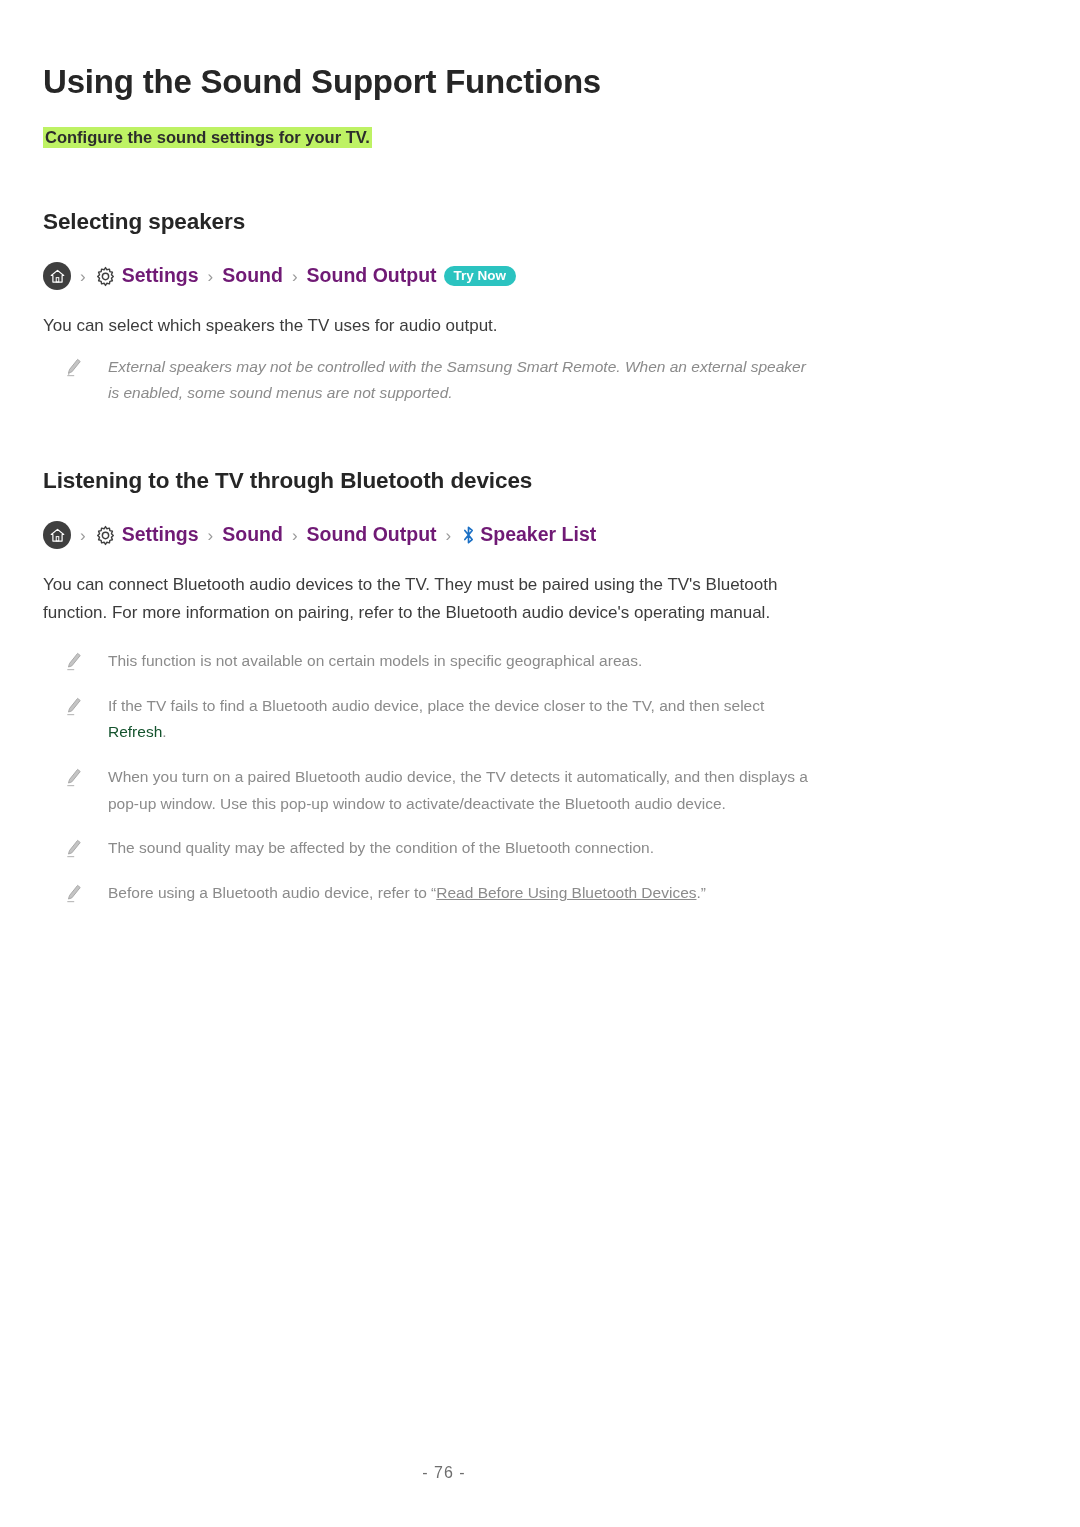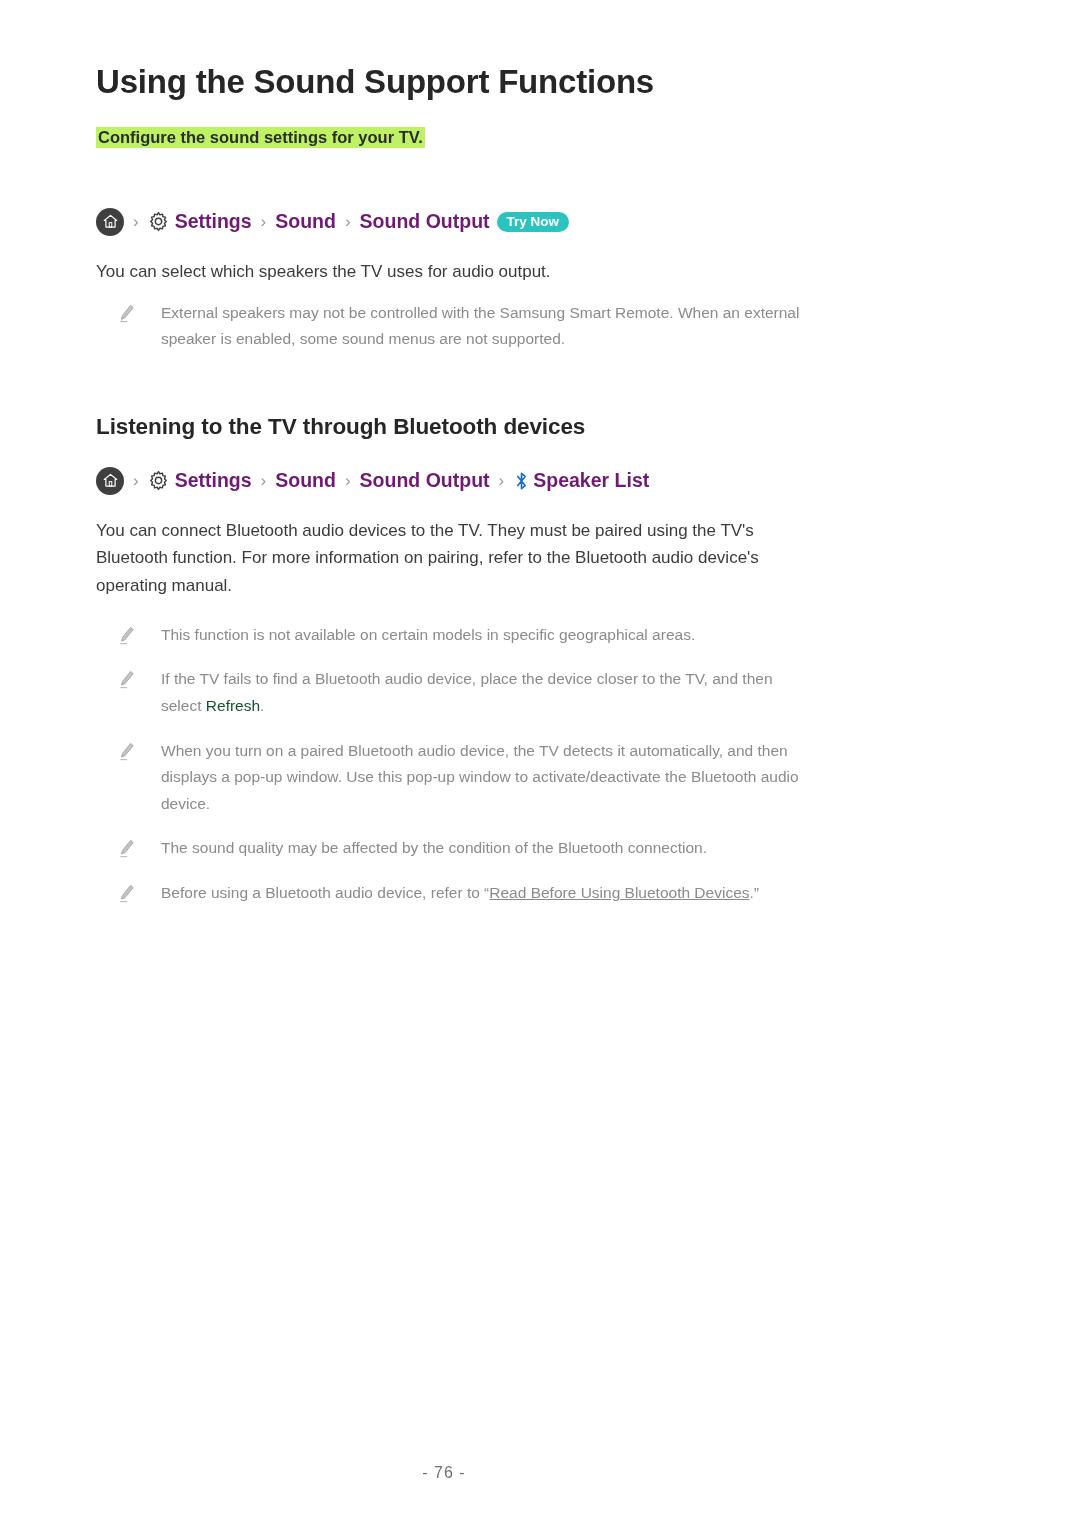--- a/index.html
+++ b/index.html
@@ -13,21 +13,21 @@
     font-family: "Liberation Sans", sans-serif;
     color: #3a3a3a;
     position: relative;
     overflow: hidden;
   }
   .page {
     position: relative;
     width: 888px;
     height: 1527px;
     box-sizing: border-box;
-    padding: 62px 78px 0 96px;
+    padding: 62px 78px 0 43px;
   }
 
   
   .page-title {
     font-size: 33px;
     font-weight: bold;
     color: #262626;
     letter-spacing: -0.2px;
     margin: 0 0 22px 0;
     line-height: 1.2;
@@ -136,21 +136,21 @@
     max-width: 930px;
   }
 
   
   .note {
     display: flex;
     align-items: flex-start;
     margin: 18px 0 0 0;
     max-width: 960px;
   }
-  .note.first-note { margin-top: 12px; }
+  .note.first-note { margin-top: 12px; font-style: italic; }
   .note-icon {
     flex: 0 0 auto;
     width: 17px;
     height: 20px;
     margin: 4px 26px 0 22px;
   }
   .note-icon svg { display: block; }
   .note-text {
     font-size: 15.5px;
     color: #8b8b8b;
@@ -183,20 +183,21 @@
 <body>
 
 <div class="page">
 
   <h1 class="page-title">Using the Sound Support Functions</h1>
 
   <div class="subtitle-wrap">
     <span class="subtitle">Configure the sound settings for your TV.</span>
   </div>
 
+  <h2 class="section-heading">Selecting speakers</h2>
 
   <div class="breadcrumb">
     <span class="home-icon">
       <svg width="17" height="17" viewBox="0 0 24 24" aria-hidden="true">
         <path d="M12 3.4 3.2 10.6h2.3v9.2h13V10.6h2.3L12 3.4z" fill="none" stroke="#ffffff" stroke-width="1.7" stroke-linejoin="round"></path>
         <rect x="10.2" y="13.6" width="3.6" height="6.2" fill="none" stroke="#ffffff" stroke-width="1.4"></rect>
       </svg>
     </span>
     <span class="chevron">›</span>
     <span class="gear-icon">

